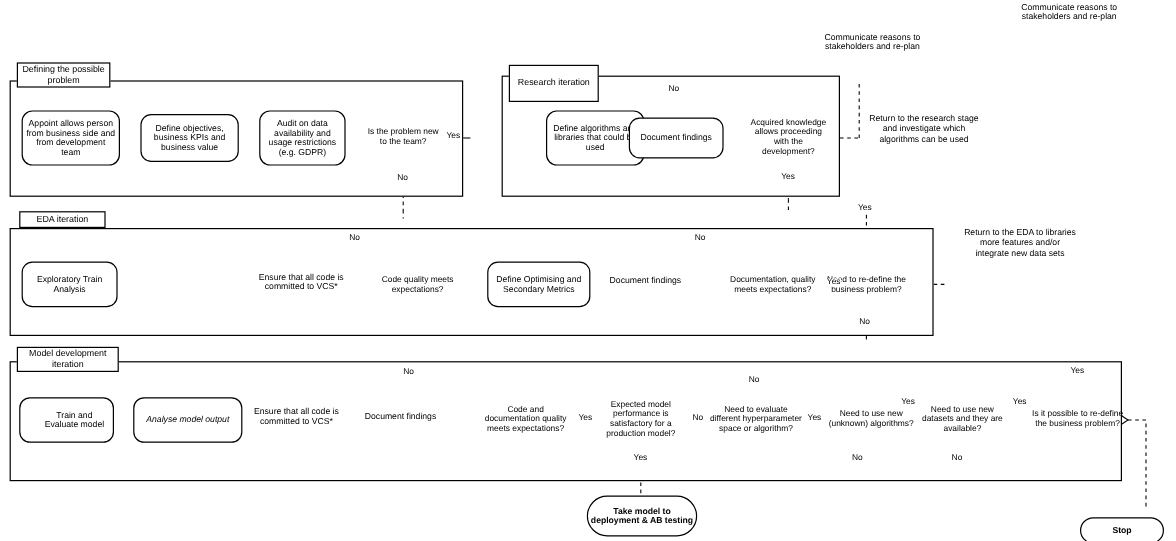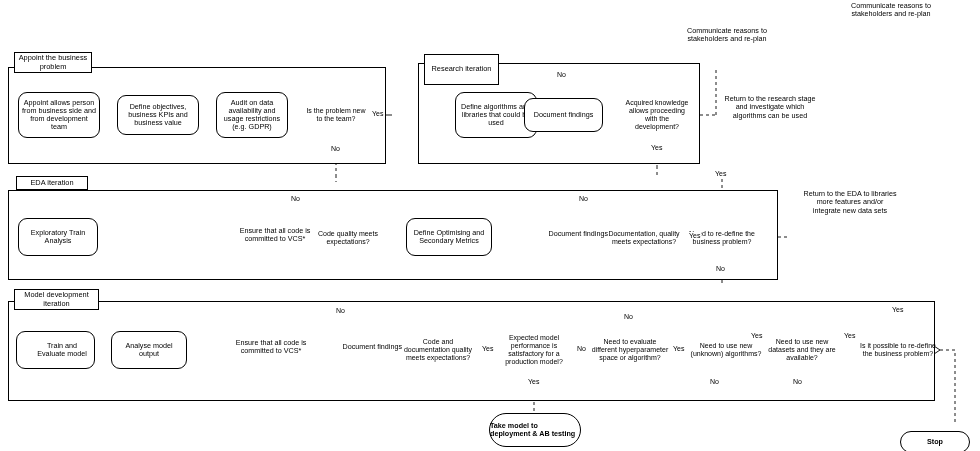--- a/index.html
+++ b/index.html
@@ -11,29 +11,29 @@
         justify-content:center;text-align:center;background:#ffffff;color:#000;
         line-height:1.12;}
   .proc{border:1px solid #000;border-radius:9px;font-size:7.2px;padding:1px 3px;}
   .container{position:absolute;box-sizing:border-box;border:1px solid #000;background:#fff;}
   .swimlabel{position:absolute;box-sizing:border-box;border:1px solid #000;background:#fff;
              font-size:7.4px;display:flex;align-items:center;justify-content:center;
              text-align:center;line-height:1.15;z-index:6;padding:1px 2px;}
   .dectext{position:absolute;display:flex;align-items:center;justify-content:center;
            text-align:center;font-size:7px;line-height:1.12;z-index:4;
            pointer-events:none;}
-  .doctext{position:absolute;display:flex;align-items:center;justify-content:flex-end;
-           text-align:center;font-size:7.2px;line-height:1.12;z-index:4;margin-left:24px;}
+  .doctext{position:absolute;display:flex;align-items:center;justify-content:flex-start;
+           text-align:center;font-size:7.2px;line-height:1.12;z-index:4;}
   .edgelabel{position:absolute;font-size:7px;background:#fff;padding:0 1px;z-index:5;
              white-space:nowrap;line-height:1;}
   .note{position:absolute;text-align:center;font-size:7.2px;line-height:1.18;z-index:5;
         background:transparent;color:#000;}
   .term{position:absolute;box-sizing:border-box;border:1px solid #000;border-radius:999px;
         background:#fff;display:flex;align-items:center;justify-content:center;
-        font-size:7.2px;font-weight:bold;line-height:1.12;z-index:5;}
+        text-align:center;font-size:7.2px;font-weight:bold;line-height:1.12;z-index:5;}
   .term.plain{font-weight:bold;margin-top:17px;}
 </style>
 </head>
 <body>
 
 <div id="canvas">
 
   <svg class="layer" viewBox="0 0 980 451">
     <defs>
       <marker id="ah" markerWidth="7" markerHeight="7" refX="6" refY="3" orient="auto" markerUnits="userSpaceOnUse">
@@ -146,21 +146,21 @@
       <path d="M304,326 L378,326 L378,366 C365,382 340,354 326,368 C318,375 311,370 304,366 Z"></path>
     </g>
   </svg>
 
   <div class="container" style="left:8px;top:67px;width:378px;height:97px;"></div>
   <div class="container" style="left:418px;top:63px;width:282px;height:101px;"></div>
   <div class="container" style="left:8px;top:190px;width:770px;height:90px;"></div>
   <div class="container" style="left:8px;top:301px;width:927px;height:100px;"></div>
 
   <div class="swimlabel" style="left:14px;top:52px;width:78px;height:21px;">
-    <span>Appoint the business problem</span>
+    <span>Defining the possible problem</span>
   </div>
   <div class="swimlabel" style="left:424px;top:54px;width:75px;height:31px;">
     <span>Research iteration</span>
   </div>
   <div class="swimlabel" style="left:16px;top:176px;width:72px;height:14px;">
     <span>EDA iteration</span>
   </div>
   <div class="swimlabel" style="left:14px;top:289px;width:85px;height:21px;">
     <span>Model development iteration</span>
   </div>
@@ -233,21 +233,21 @@
   <div class="edgelabel" style="left:714px;top:170px;">
     <span>Yes</span>
   </div>
   <div class="edgelabel" style="left:715px;top:265px;">
     <span>No</span>
   </div>
 
   <div class="node proc" style="left:16px;top:331px;width:79px;height:38px;padding-left:16px;">
     <span>Train and Evaluate model</span>
   </div>
-  <div class="node proc" style="left:111px;top:331px;width:76px;height:38px;">
+  <div class="node proc" style="left:111px;top:331px;width:91px;height:38px;font-style:italic;">
     <span>Analyse model output</span>
   </div>
   <div class="doctext" style="left:207px;top:334px;width:80px;height:26px;">
     <span>Ensure that all code is committed to VCS*</span>
   </div>
   <div class="doctext" style="left:304px;top:337px;width:74px;height:20px;">
     <span>Document findings</span>
   </div>
   <div class="dectext" style="left:400px;top:330px;width:76px;height:40px;">
     <span>Code and documentation quality meets expectations?</span>

